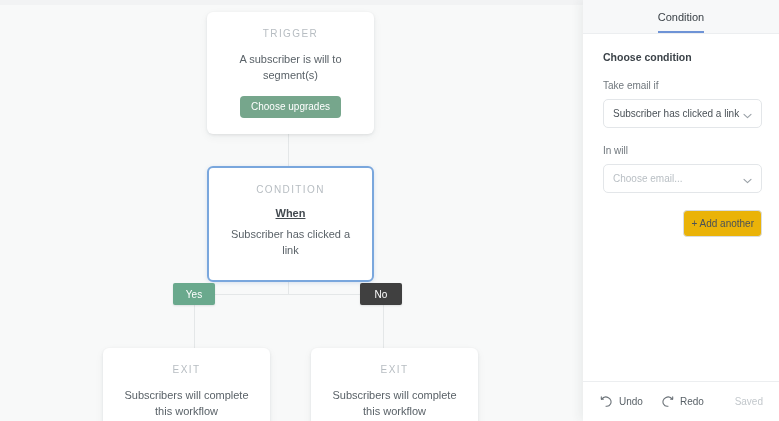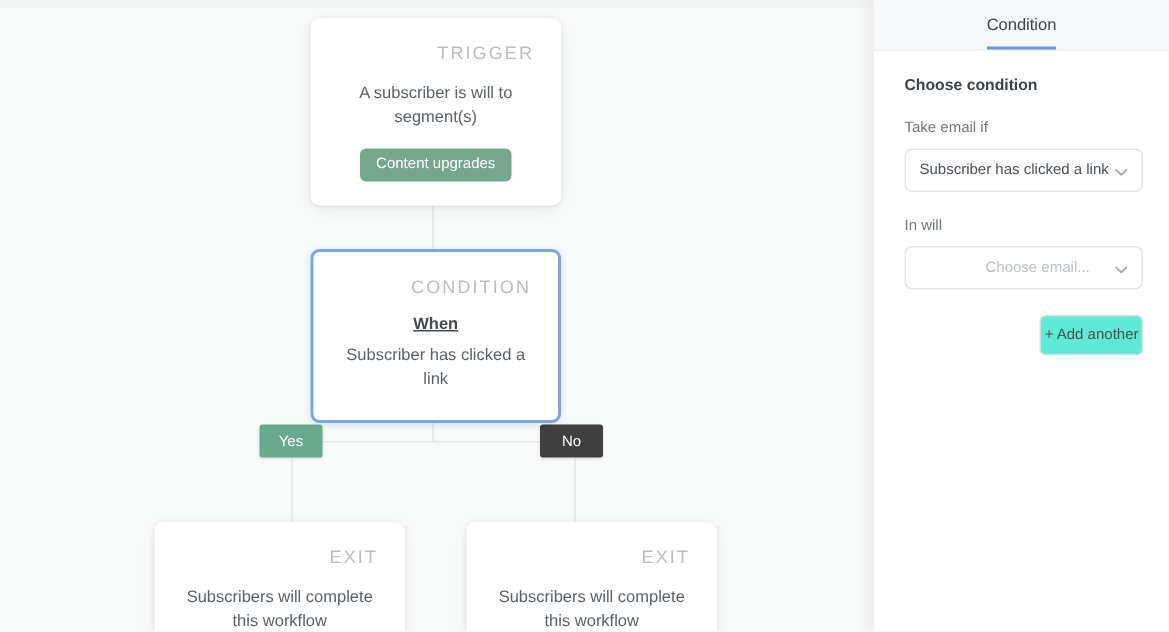--- a/index.html
+++ b/index.html
@@ -35,26 +35,25 @@
     border-radius: 6px;
     box-shadow: 0 1px 3px rgba(40,50,60,0.10), 0 3px 10px rgba(40,50,60,0.05);
     text-align: center;
     padding: 16px 18px;
   }
   .node.selected {
     border: 2px solid #7aa7dd;
     box-shadow: 0 1px 4px rgba(70,120,190,0.18);
   }
   .node-kicker {
-    font-size: 12px;
+    font-size: 10px;
     letter-spacing: 1.4px;
     color: #b7bdc2;
     text-transform: uppercase;
     margin-bottom: 12px;
-    text-align: right;
   }
   .node-title {
     font-size: 11px;
     font-weight: bold;
     color: #434a50;
     margin-bottom: 7px;
     text-decoration: underline;
   }
   .node-text {
     font-size: 11px;
@@ -140,30 +139,30 @@
     background: #fff;
     margin-bottom: 17px;
   }
   .select-value {
     flex: 1 1 auto;
     font-size: 10px;
     color: #4a5157;
     white-space: nowrap;
     overflow: hidden;
   }
-  .select-value.placeholder { color: #b9bfc4; margin-left: 44px; }
+  .select-value.placeholder { color: #b9bfc4; }
   .chev { flex: 0 0 auto; display: block; }
   .btn-add {
     float: right;
     border: 1px solid #d9dde0;
     border-radius: 4px;
-    background: #5eead4;
+    background: #eab308;
     font-size: 10px;
     color: #4a5157;
-    padding: 7px 2px;
+    padding: 7px 7px;
     font-family: "Liberation Sans", sans-serif;
     cursor: pointer;
   }
 
   .panel-footer {
     height: 40px;
     flex: 0 0 auto;
     border-top: 1px solid #eceef0;
     background: #fff;
     display: flex;
@@ -194,21 +193,21 @@
 
     <div class="conn conn-v" style="left:288px; top:124px; height:42px;"></div>
     <div class="conn conn-v" style="left:288px; top:282px; height:12px;"></div>
     <div class="conn conn-h" style="left:194px; top:294px; width:189px;"></div>
     <div class="conn conn-v" style="left:194px; top:305px; height:43px;"></div>
     <div class="conn conn-v" style="left:383px; top:305px; height:43px;"></div>
 
     <div class="node" style="left:207px; top:12px; width:167px;">
       <div class="node-kicker">TRIGGER</div>
       <div class="node-text">A subscriber is will to segment(s)</div>
-      <div class="pill-tag">Content upgrades</div>
+      <div class="pill-tag">Choose upgrades</div>
     </div>
 
     <div class="node selected" style="left:207px; top:166px; width:167px; height:116px;">
       <div class="node-kicker">CONDITION</div>
       <div class="node-title">When</div>
       <div class="node-text">Subscriber has clicked a link</div>
     </div>
 
     <div class="badge badge-yes" style="left:173px; top:283px;">
       <span>Yes</span>
@@ -252,15 +251,36 @@
         <span class="chev">
           <svg width="9" height="6" viewBox="0 0 9 6">
               <path d="M1 1.3 L4.5 4.6 L8 1.3" fill="none" stroke="#9aa1a7" stroke-width="1.1" stroke-linecap="round" stroke-linejoin="round"></path>
             </svg>
         </span>
       </div>
 
       <button class="btn-add">+ Add another</button>
     </div>
 
+    <div class="panel-footer">
+      <div class="foot-action">
+        <span>
+          <svg width="13" height="12" viewBox="0 0 13 12">
+            <path d="M3.4 4.1 L1.3 4.1 L1.3 1.9" fill="none" stroke="#6b7278" stroke-width="1.1" stroke-linecap="round" stroke-linejoin="round"></path>
+            <path d="M1.6 4.2 C3.2 2.1 6.1 1.5 8.4 2.7 C10.8 3.9 11.7 6.7 10.5 9 C9.6 10.7 7.8 11.5 6 11.2" fill="none" stroke="#6b7278" stroke-width="1.1" stroke-linecap="round"></path>
+          </svg>
+        </span>
+        <span class="foot-label">Undo</span>
+      </div>
+      <div class="foot-action">
+        <span>
+          <svg width="13" height="12" viewBox="0 0 13 12">
+            <path d="M9.6 4.1 L11.7 4.1 L11.7 1.9" fill="none" stroke="#6b7278" stroke-width="1.1" stroke-linecap="round" stroke-linejoin="round"></path>
+            <path d="M11.4 4.2 C9.8 2.1 6.9 1.5 4.6 2.7 C2.2 3.9 1.3 6.7 2.5 9 C3.4 10.7 5.2 11.5 7 11.2" fill="none" stroke="#6b7278" stroke-width="1.1" stroke-linecap="round"></path>
+          </svg>
+        </span>
+        <span class="foot-label">Redo</span>
+      </div>
+      <div class="foot-saved">Saved</div>
+    </div>
 
   </div>
 </div>
 
 </body></html>

